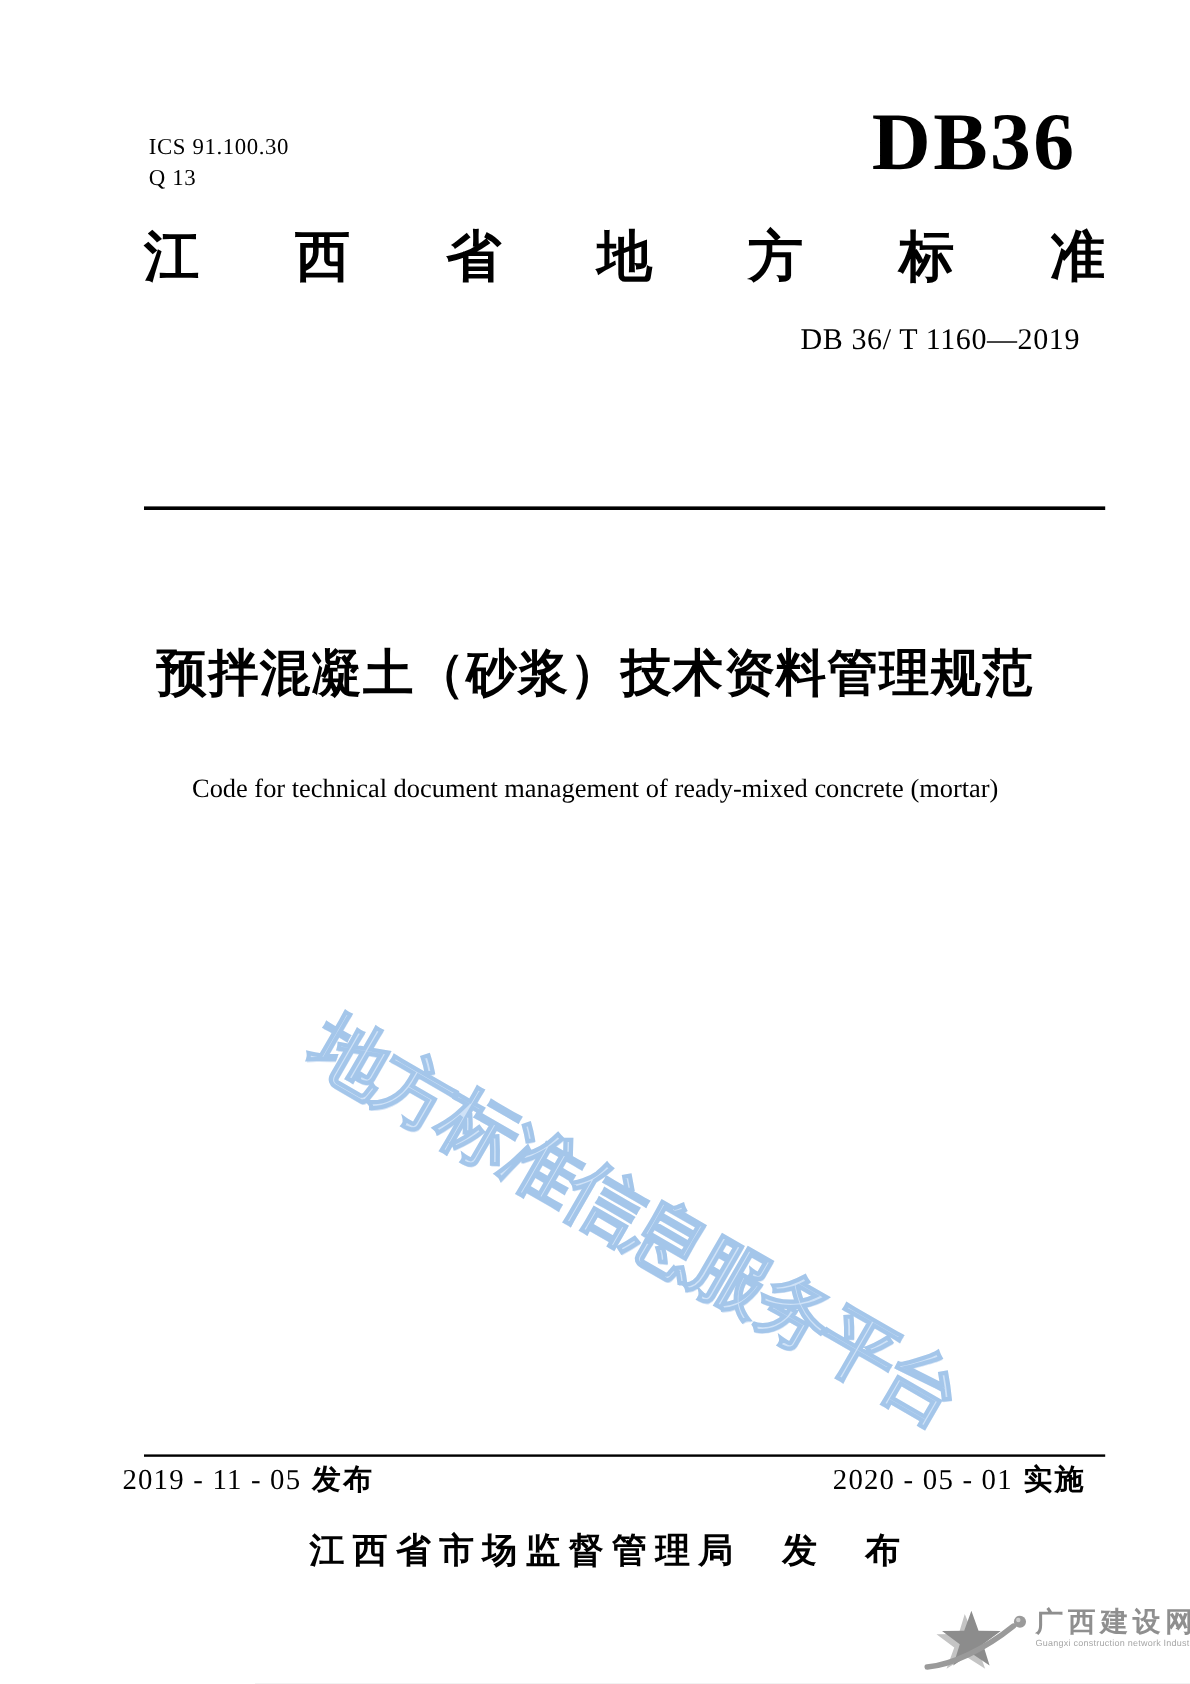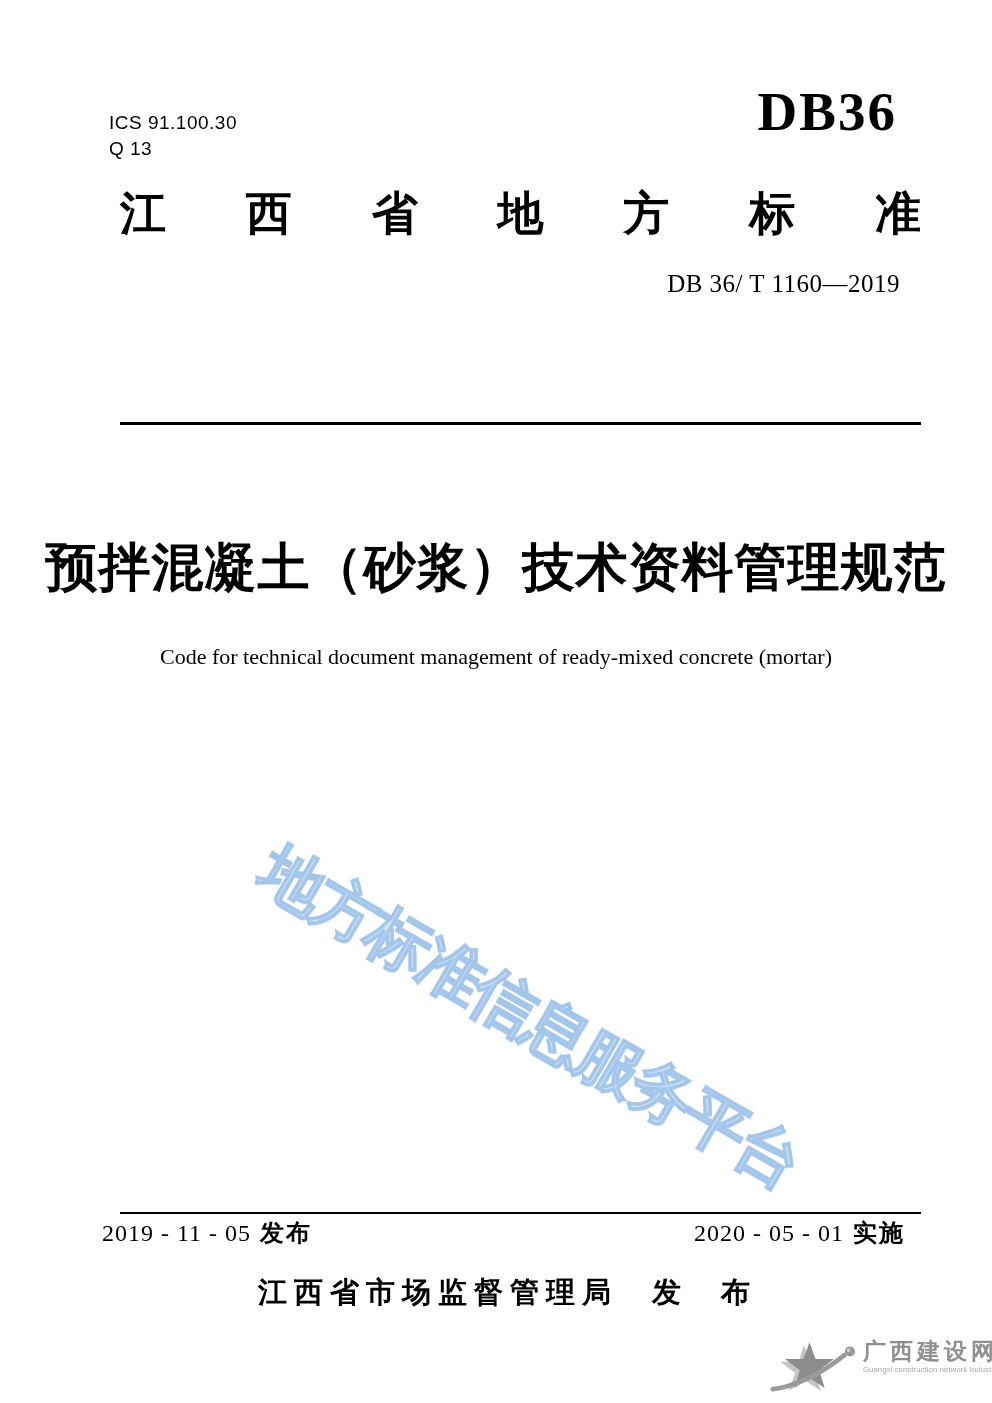--- a/index.html
+++ b/index.html
@@ -14,34 +14,34 @@
     margin: 0 auto;
     background: #ffffff;
     overflow: hidden;
     font-family: "Liberation Sans", sans-serif;
     color: #000;
   }
 
   
   .ics-block {
     position: absolute;
-    left: 109px;
+    left: 124px;
     top: 110px;
-    font-family: Liberation Sans, sans-serif;
+    font-family: Liberation Serif, serif;
     font-size: 19px;
     line-height: 26px;
     letter-spacing: 0.5px;
   }
   .db-logo {
     position: absolute;
     right: 95px;
     top: 84px;
     font-family: "Liberation Serif", serif;
     font-weight: bold;
-    font-size: 55px;
+    font-size: 68px;
     line-height: 1;
     letter-spacing: 2px;
   }
 
   
   .standard-type-row {
     position: absolute;
     left: 120px;
     top: 188px;
     width: 801px;
@@ -72,21 +72,21 @@
     background: #000;
   }
 
   
   .title-zh {
     position: absolute;
     left: 0;
     top: 533px;
     width: 100%;
     text-align: center;
-    font-size: 52px;
+    font-size: 42px;
     font-weight: 700;
     letter-spacing: 1px;
   }
   .title-en {
     position: absolute;
     left: 0;
     top: 624px;
     width: 100%;
     text-align: center;
     font-family: "Liberation Serif", serif;

